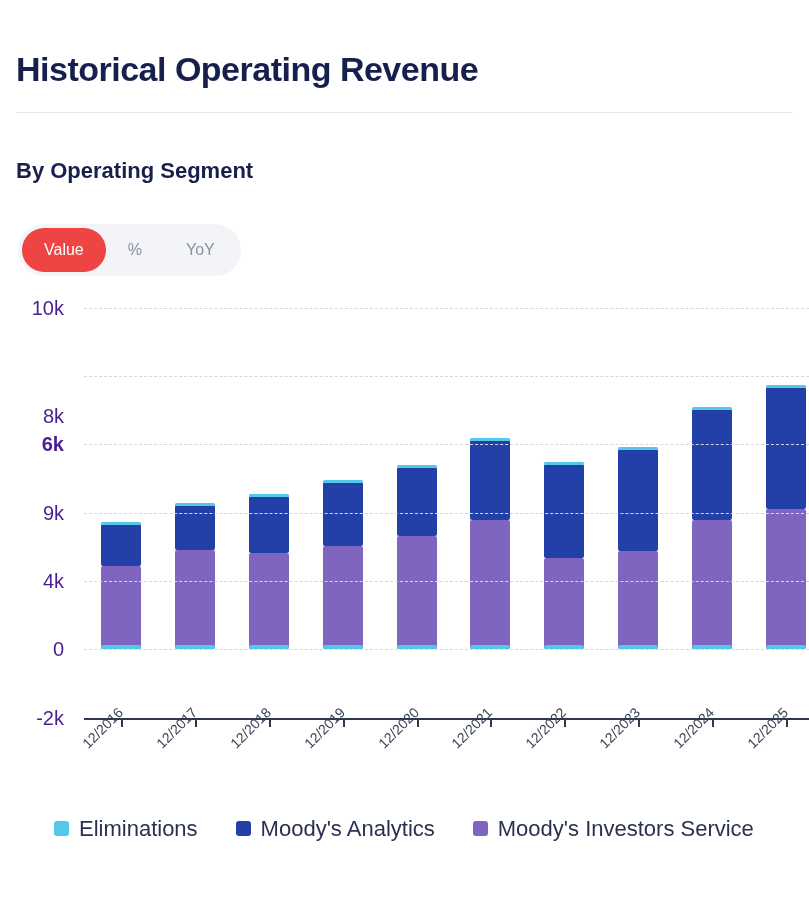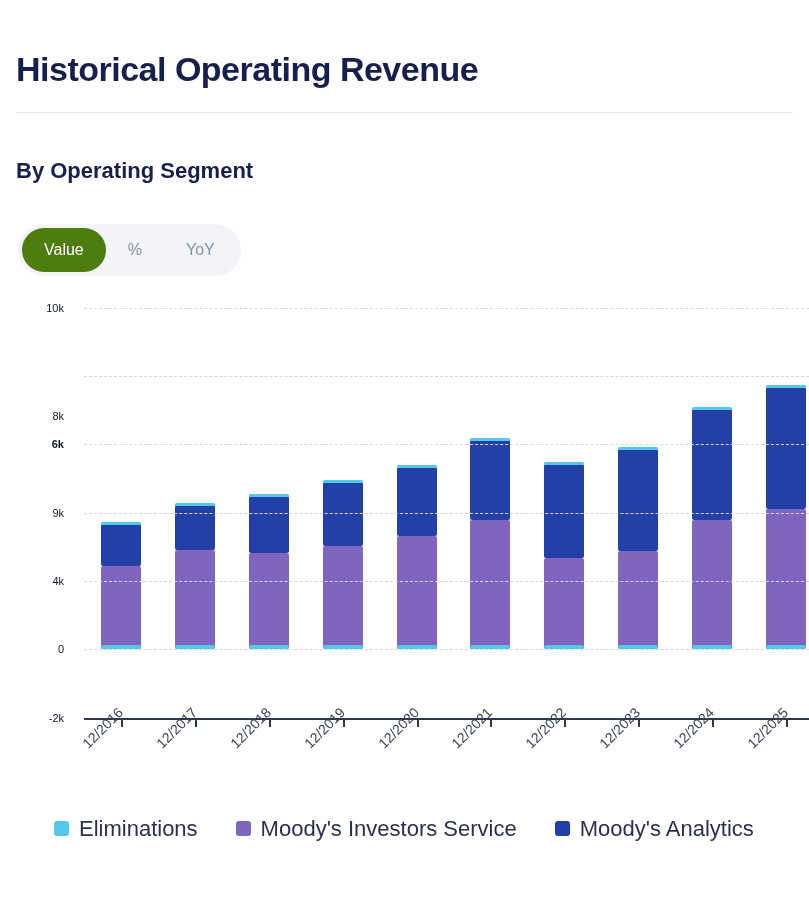--- a/index.html
+++ b/index.html
@@ -53,21 +53,21 @@
     font-size: 16px;
     color: #8b91a6;
     padding: 0 22px;
     height: 44px;
     line-height: 44px;
     border-radius: 22px;
     cursor: pointer;
     white-space: nowrap;
   }
   .toggle-btn.active {
-    background: #4d7c0f;
+    background: #ef4444;
     color: #ffffff;
   }
 
   
   .chart-wrap {
     position: relative;
     margin-top: 22px;
     width: 809px;
     height: 560px;
   }
@@ -83,22 +83,22 @@
     left: 14px;
     right: 0;
     border-top: 1px dashed #d3d7e0;
     height: 0;
   }
   .ytick {
     position: absolute;
     right: 745px;
     width: 60px;
     text-align: right;
-    font-size: 11px;
-    color: #0f172a;
+    font-size: 20px;
+    color: #4c1d95;
     transform: translateY(-50%);
     white-space: nowrap;
   }
   .baseline {
     position: absolute;
     left: 14px;
     right: 0;
     border-top: 2px solid #2f3650;
   }
   .tickmark {
@@ -269,23 +269,23 @@
         <div class="xlabel" style="left: 596.25px; top: 442px;">12/2023</div>
         <div class="xlabel" style="left: 670.15px; top: 442px;">12/2024</div>
         <div class="xlabel" style="left: 744.05px; top: 442px;">12/2025</div>
       </div>
     <div class="legend" id="legend">
         <div class="legend-item">
           <span class="legend-swatch" style="background: rgb(84, 200, 232);"></span>
           <span>Eliminations</span>
         </div>
         <div class="legend-item">
+          <span class="legend-swatch" style="background: rgb(35, 64, 168);"></span>
+          <span>Moody's Analytics</span>
+        </div>
+        <div class="legend-item">
           <span class="legend-swatch" style="background: rgb(128, 101, 192);"></span>
           <span>Moody's Investors Service</span>
         </div>
-        <div class="legend-item">
-          <span class="legend-swatch" style="background: rgb(35, 64, 168);"></span>
-          <span>Moody's Analytics</span>
-        </div>
       </div>
   </div>
 
 </div>
 
 </body></html>

